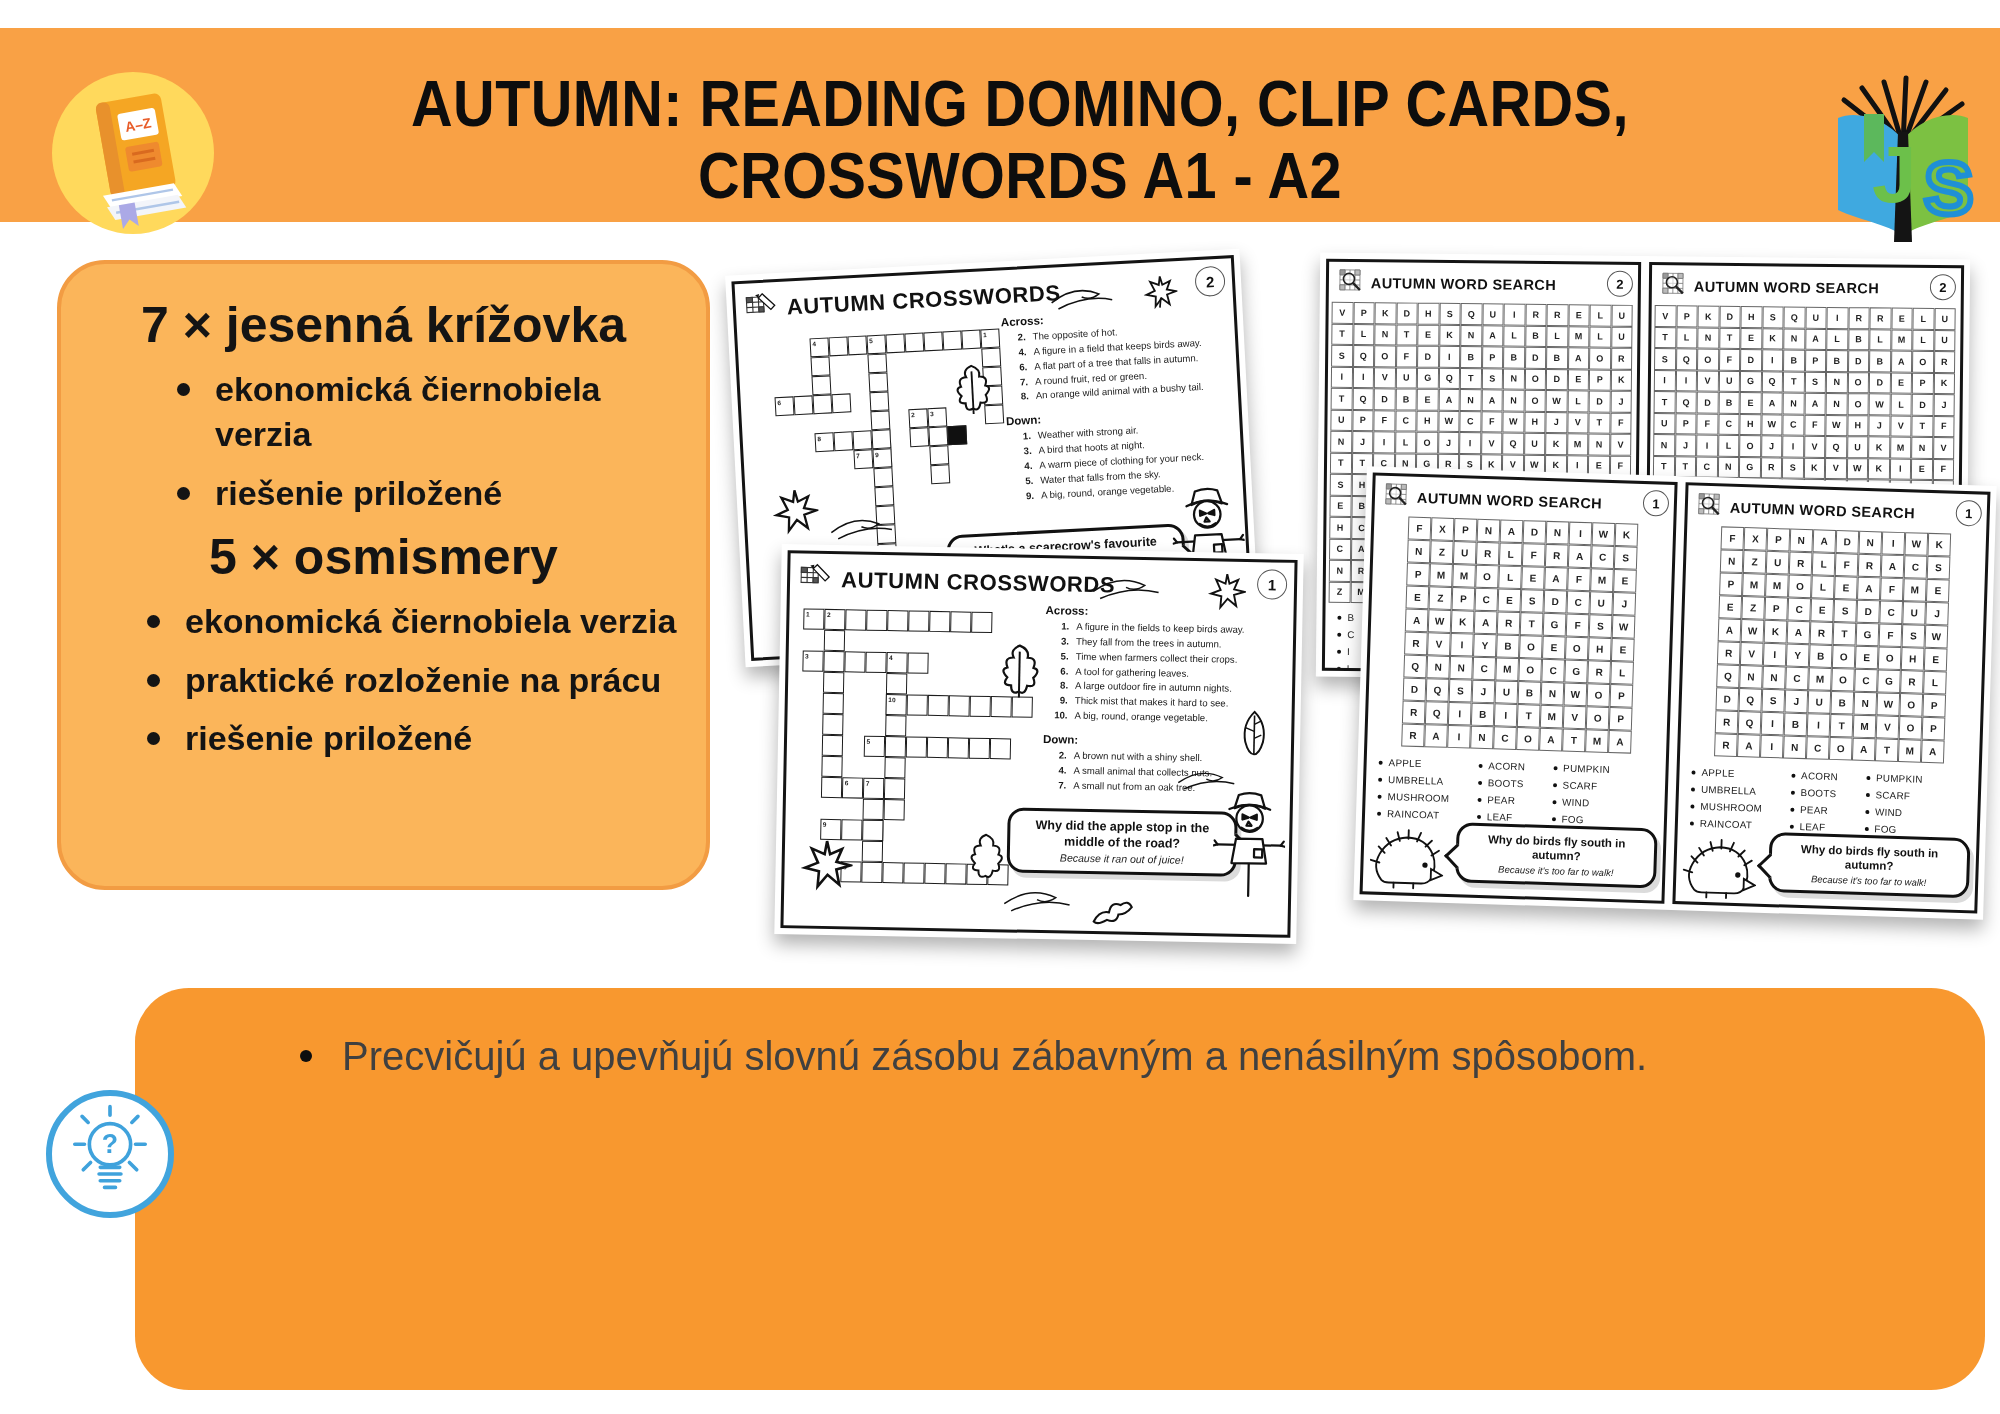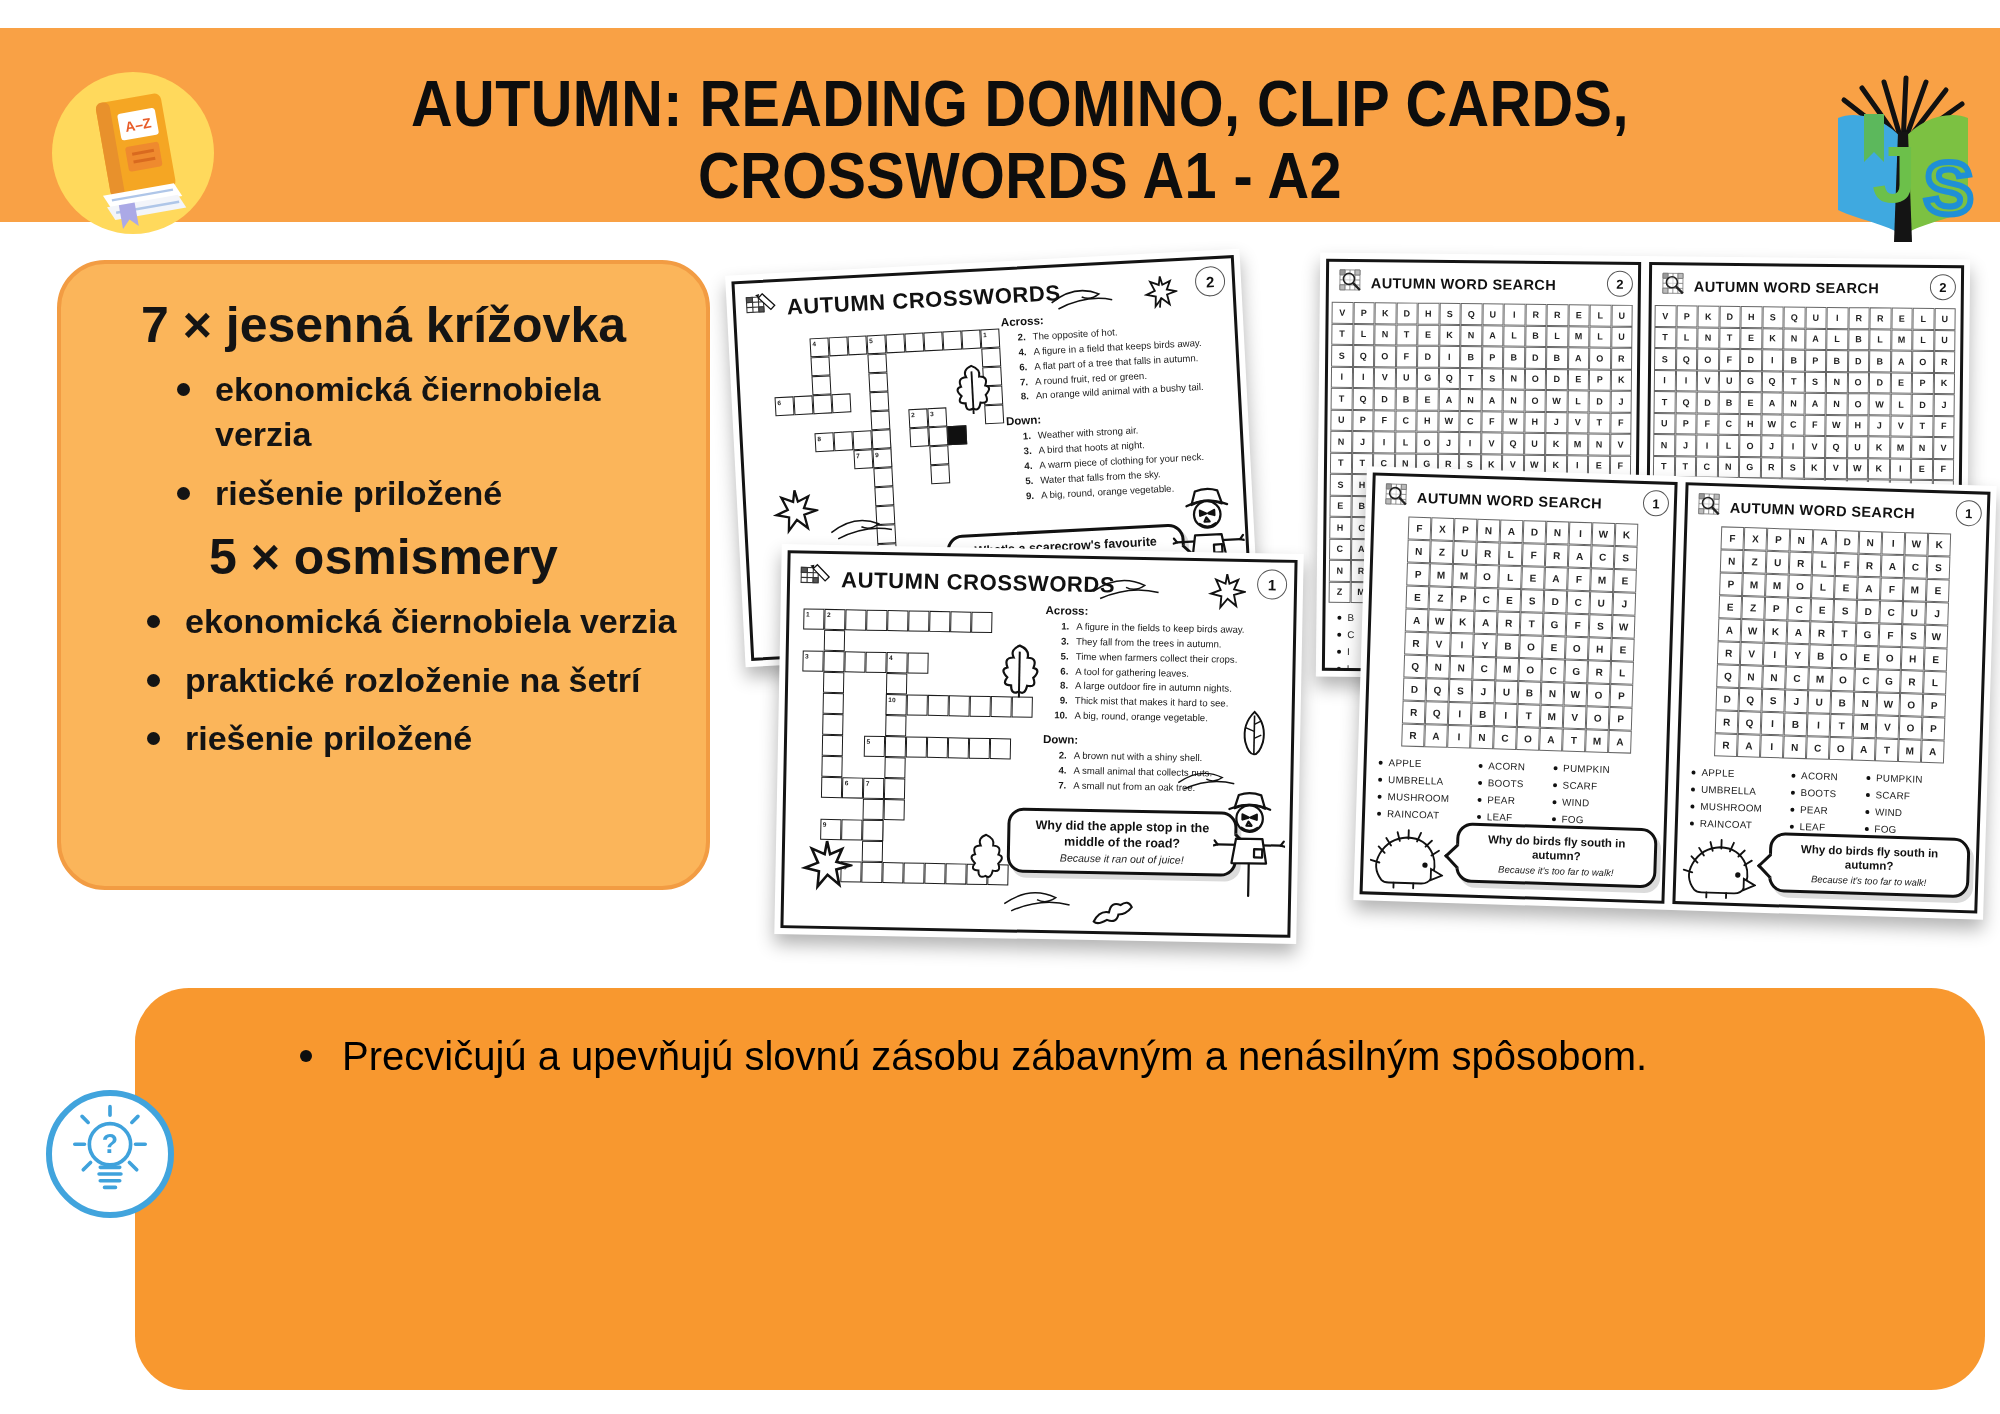--- a/index.html
+++ b/index.html
@@ -21,21 +21,21 @@
   .left-box ul{list-style:none;margin:0;padding:0;}
   #lb1{margin-left:108px;width:470px;}
   #lb2{margin-left:78px;width:560px;}
   .left-box li{position:relative;padding-left:46px;font-size:34px;font-weight:700;line-height:1.32;margin:14px 0;color:#141414;}
   .left-box li::before{content:"";position:absolute;left:8px;top:16px;width:13px;height:13px;border-radius:50%;background:#141414;}
 
   
   .bottom-box{position:absolute;left:135px;top:988px;width:1850px;height:402px;background:#F8982F;
         border-radius:54px;box-sizing:border-box;padding:38px 0 0 0;}
   .bottom-box ul{list-style:none;margin:0 0 0 155px;padding:0;width:1680px;}
-  .bottom-box li{position:relative;padding-left:52px;font-size:40px;font-weight:400;line-height:1.5;margin-bottom:8px;color:#000000;}
+  .bottom-box li{position:relative;padding-left:52px;font-size:40px;font-weight:400;line-height:1.5;margin-bottom:8px;color:#404040;}
   .bottom-box li::before{content:"";position:absolute;left:10px;top:24px;width:12px;height:12px;border-radius:50%;background:#0e0e0e;}
   .bottom-box li.justify{text-align:justify;}
   .bulb{position:absolute;left:46px;top:1090px;width:128px;height:128px;border-radius:50%;
         background:#fff;border:6px solid #41A4DD;box-sizing:border-box;z-index:6;}
   .bulb svg{position:absolute;left:7px;top:7px;}
 
   
   .sheet{position:absolute;background:#fff;padding:6px;box-shadow:0 10px 18px rgba(0,0,0,.30);box-sizing:border-box;}
   .sheet .inner{position:relative;width:100%;height:100%;border:3.5px solid #141414;box-sizing:border-box;background:#fff;overflow:hidden;}
   #cw2{left:735px;top:262px;width:515px;height:392px;transform:rotate(-3deg);z-index:1;}
@@ -135,21 +135,21 @@
 
   <aside class="left-box">
     <h2>7 × jesenná krížovka</h2>
     <ul id="lb1">
         <li>ekonomická čiernobiela verzia</li>
         <li>riešenie priložené</li>
       </ul>
     <h2>5 × osmismery</h2>
     <ul id="lb2">
         <li>ekonomická čiernobiela verzia</li>
-        <li>praktické rozloženie na šetrí</li>
+        <li>praktické rozloženie na prácu</li>
         <li>riešenie priložené</li>
       </ul>
   </aside>
 
   <div class="sheet" id="cw2">
     <div class="inner">
       <div class="cw-head">
         <span>
           <svg width="32" height="32" viewBox="0 0 32 32">
               <g stroke="#333" stroke-width="1.1" fill="#fff">

